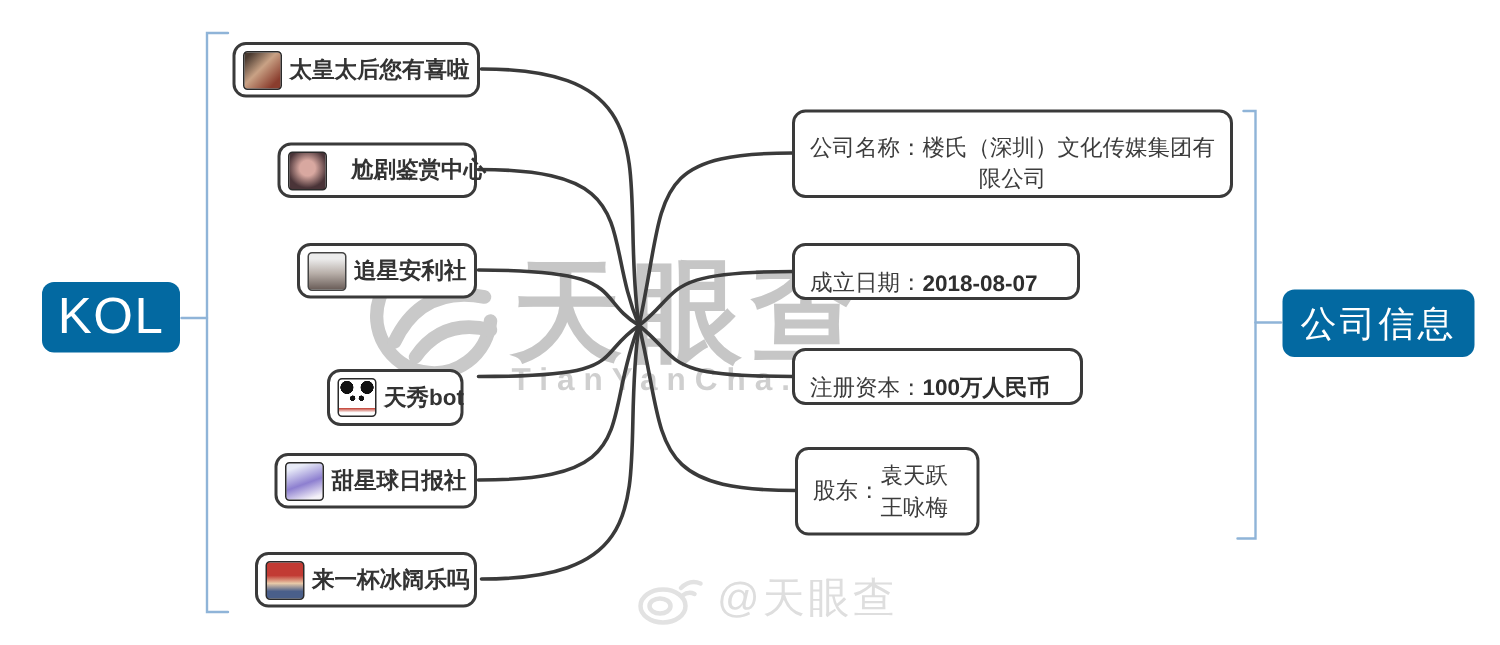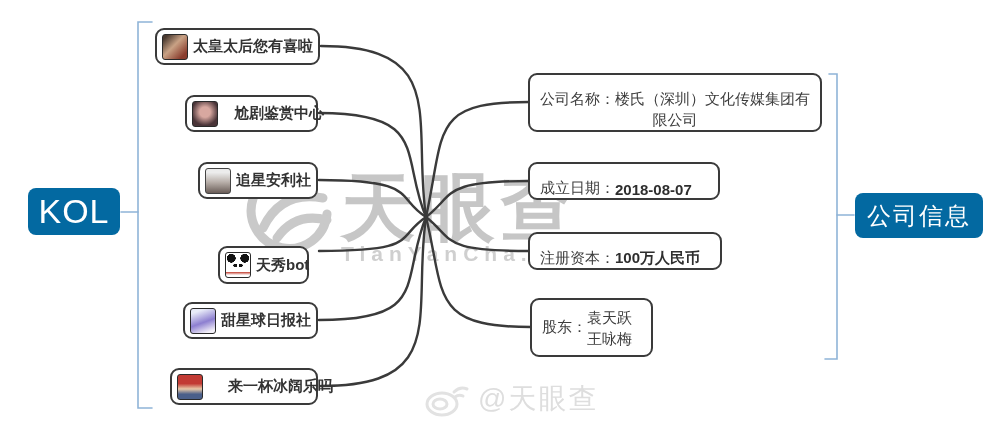--- a/index.html
+++ b/index.html
@@ -69,21 +69,21 @@
     color: #333333;
   }
   
   .ln { padding: 0 6px 0 5px; font-size: 15px; font-weight: 600; }
   .ln .nlabel { white-space: nowrap; }
   .ln1 { left: 155px; top: 28px;  width: 165px; height: 37px; }
   .ln2 { left: 185px; top: 95px;  width: 133px; height: 37px; gap: 11px; }
   .ln3 { left: 198px; top: 162px; width: 120px; height: 37px; }
   .ln4 { left: 218px; top: 232px; width: 91px; height: 38px; margin-top: 14px; }
   .ln5 { left: 183px; top: 302px; width: 135px; height: 37px; }
-  .ln6 { left: 170px; top: 368px; width: 148px; height: 37px; gap: 20px; }
+  .ln6 { left: 170px; top: 368px; width: 148px; height: 37px; }
   .avatar {
     width: 26px; height: 26px;
     border-radius: 3px;
     margin-right: 5px;
     flex: 0 0 26px;
     border: 1px solid #2a2a2a;
   }
   .av1 { background: linear-gradient(135deg, #4a3a30 10%, #c9a285 45%, #8a3d2e 85%); }
   .av2 { background: radial-gradient(circle at 50% 42%, #d8a8a0 28%, #4a3438 72%); }
   .av3 { background: linear-gradient(180deg, #ececec 15%, #b8afa9 55%, #6a5d58); border-color:#444; }

